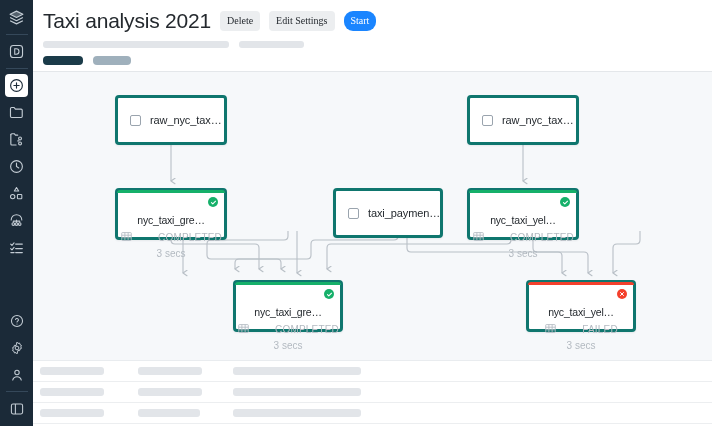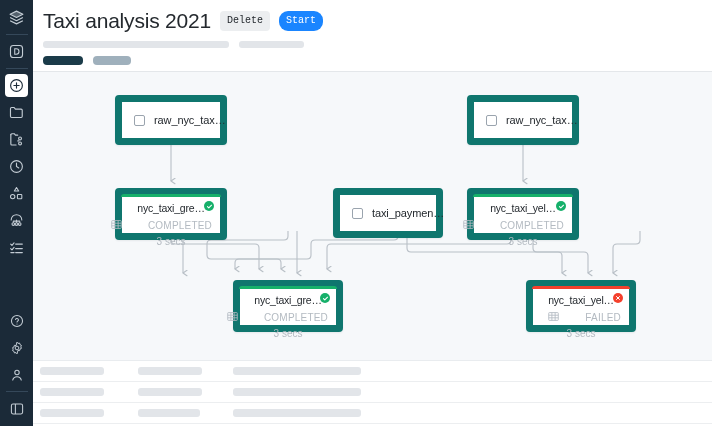--- a/index.html
+++ b/index.html
@@ -41,21 +41,21 @@
   #header { padding: 8px 0 0 10px; position: relative; height: 72px; }
   #title-row { display: flex; align-items: center; gap: 9px; }
   #page-title {
     font-size: 21px; font-weight: 400; color: #24292e;
     letter-spacing: -0.2px; line-height: 26px; white-space: nowrap;
   }
   .hbtn {
     font-size: 10px; color: #24292e; background: #eceef0;
     border: none; border-radius: 4px; padding: 4px 7px 4.5px;
     line-height: 11px; cursor: pointer; white-space: nowrap;
-    font-family: Liberation Mono, monospace;
+    font-family: Liberation Serif, serif;
     text-align: center;
   }
   .hbtn.primary { background: #1a85ff; color: #fff; border-radius: 9px; }
 
   
   #skel-row { display: flex; gap: 10px; margin-top: 7px; align-items: center; }
   .skel { background: #e2e5e9; border-radius: 3px; height: 7px; }
 
   
   #tabs { display: flex; gap: 10px; margin-top: 8px; position: relative; }
@@ -68,35 +68,35 @@
   
   #canvas {
     position: absolute; left: 0; right: 0; top: 72px; height: 279px;
     background: #f6f8fa; overflow: hidden;
   }
   #edges { position: absolute; inset: 0; }
 
   .node {
     position: absolute;
     background: #ffffff;
-    border: 7px solid #0f766e;
+    border: 3px solid #0f766e;
     border-radius: 4px;
     box-shadow: 0 1px 2px rgba(27,43,56,.07);
   }
   .node .topbar { position:absolute; left:-1px; right:-1px; top:-1px; height:3px; border-radius:4px 4px 0 0; }
   .node.ok  .topbar { background: #16b06a; }
   .node.err .topbar { background: #f4402c; }
 
   .node-simple { display: flex; align-items: center; gap: 9px; padding: 0 12px; height: 100%; }
   .cbox { width: 11px; height: 11px; border: 1.3px solid #9aa4ae; border-radius: 2px; flex: 0 0 11px; }
   .node-label { font-size: 11px; color: #24292e; white-space: nowrap; letter-spacing: -0.1px; }
 
   .node-run { padding: 7px 8px 6px; height: 100%; position: relative; }
-  .run-title { font-size: 10.5px; color: #24292e; text-align: center; letter-spacing: -0.2px; line-height: 13px; }
-  .run-mid { display: flex; align-items: center; justify-content: flex-end; gap: 25px; margin-top: 2px; }
+  .run-title { font-size: 10.5px; color: #24292e; text-align: center; letter-spacing: -0.2px; line-height: 13px; margin-top: 16px; }
+  .run-mid { display: flex; align-items: center; justify-content: center; gap: 25px; margin-top: 2px; }
   .run-status { font-size: 10px; color: #b3bac1; letter-spacing: .2px; line-height: 12px; }
   .run-time { font-size: 10px; color: #b3bac1; text-align: center; line-height: 12px; margin-top: 1px; }
   .grid-ic { color: #b3bac1; display: block; }
   .badge { position: absolute; top: 6px; right: 6px; width: 10px; height: 10px; border-radius: 50%;
            display: flex; align-items: center; justify-content: center; }
   .badge.ok { background: #16b06a; }
   .badge.err { background: #f4402c; }
   .badge svg { display: block; }
 
   
@@ -254,20 +254,21 @@
       </div>
     </div>
   </nav>
 
   <div id="main">
 
     <header id="header">
       <div id="title-row">
         <h1 id="page-title">Taxi analysis 2021</h1>
         <button class="hbtn">Delete</button>
+        <button class="hbtn">Edit Settings</button>
         <button class="hbtn primary">Start</button>
       </div>
 
       <div id="skel-row">
         <div class="skel" style="width:186px"></div>
         <div class="skel" style="width:65px"></div>
       </div>
 
       <div id="tabs">
         <div class="tab-pill sel"></div>

